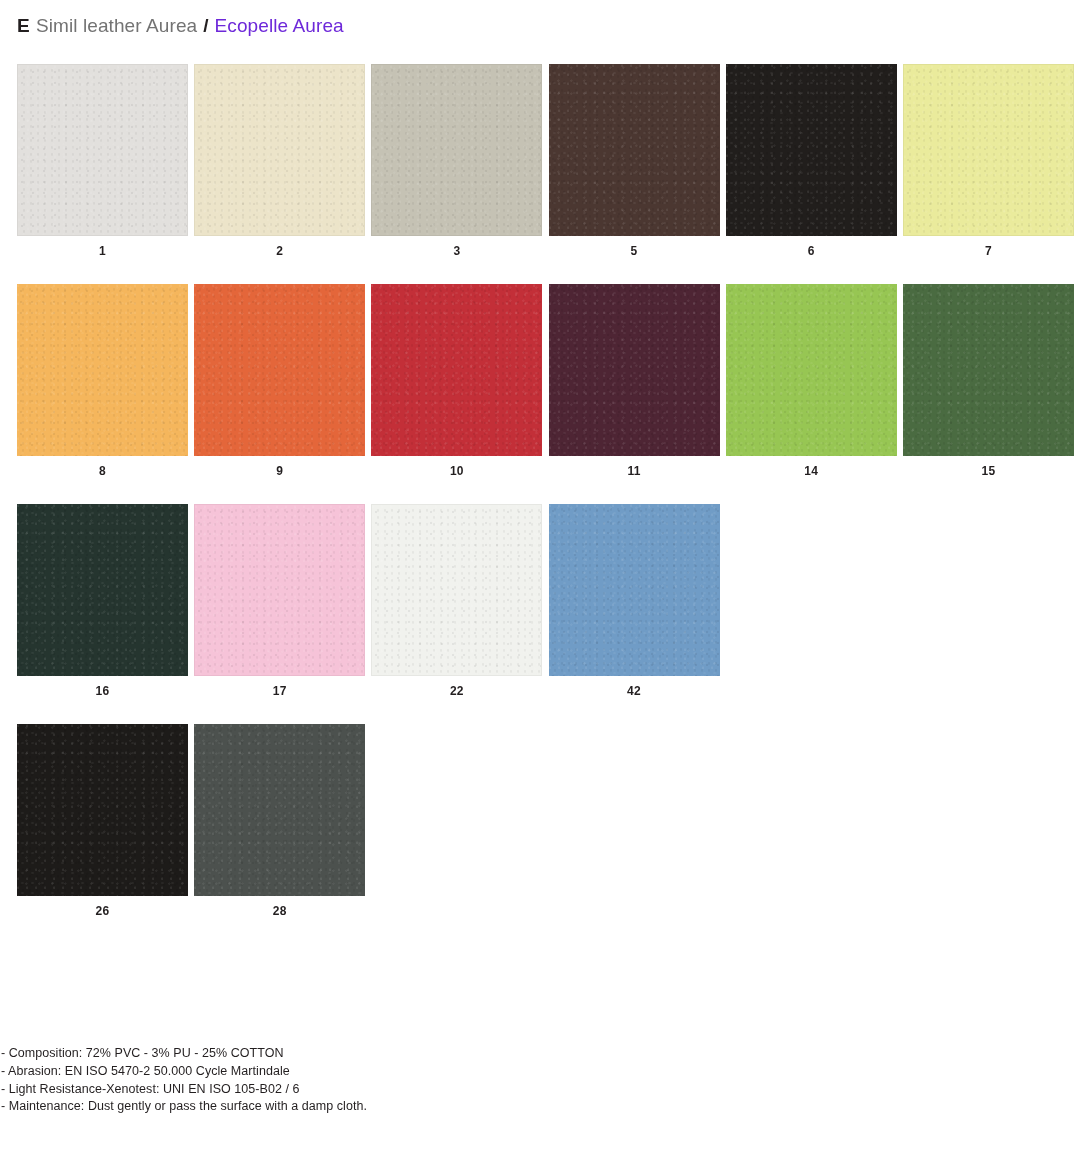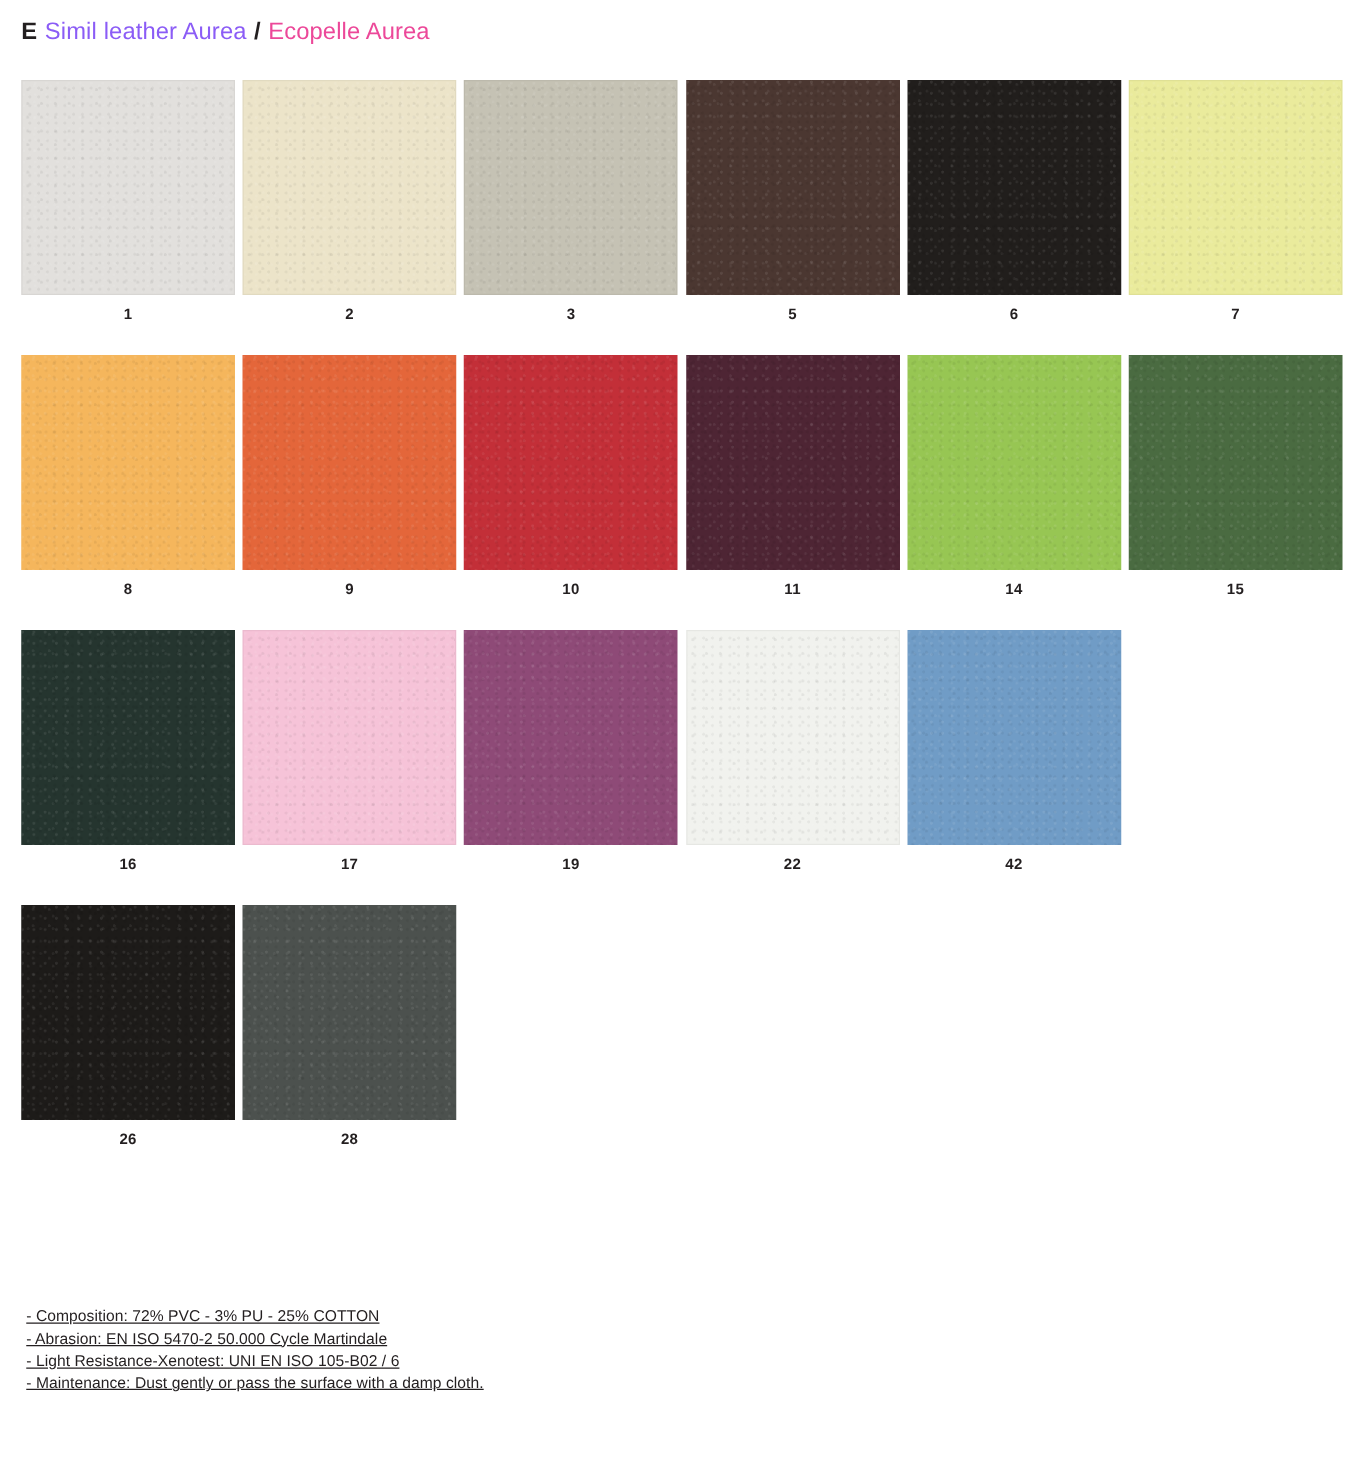--- a/index.html
+++ b/index.html
@@ -31,33 +31,33 @@
   .hdr-letter {
     font-size: 19px;
     font-weight: bold;
     letter-spacing: 0.2px;
     color: #231f20;
     margin-right: 6px;
   }
   .hdr-title {
     font-size: 19px;
     font-weight: normal;
-    color: #8b5cf6;
+    color: #737373;
     letter-spacing: 0.1px;
   }
   .hdr-sep {
     font-size: 19px;
     font-weight: bold;
     color: #231f20;
     margin: 0 6px 0 6px;
   }
   .hdr-subtitle {
     font-size: 19px;
     font-weight: normal;
-    color: #ec4899;
+    color: #6d28d9;
     letter-spacing: 0.1px;
   }
 
   
   .swatch-grid {
     position: absolute;
     left: 17px;
     top: 64px;
     width: 1057px;
   }
@@ -107,24 +107,23 @@
     font-weight: bold;
     color: #231f20;
     line-height: 14px;
     letter-spacing: 0.3px;
     text-align: center;
   }
 
   
   .spec-list {
     position: absolute;
-    left: 21px;
+    left: 1px;
     top: 1045px;
     width: 1056px;
-    text-decoration: underline;
   }
   .spec-line {
     font-size: 12.5px;
     line-height: 17.8px;
     color: #231f20;
     white-space: pre;
     letter-spacing: 0.05px;
   }
 </style>
 </head>
@@ -193,24 +192,20 @@
     <div class="swatch-row">
       <div class="swatch-cell">
         <div class="swatch-chip" style="background-color: rgb(37, 53, 47);"></div>
         <div class="swatch-label">16</div>
       </div>
       <div class="swatch-cell">
         <div class="swatch-chip light-chip" style="background-color: rgb(246, 195, 216);"></div>
         <div class="swatch-label">17</div>
       </div>
       <div class="swatch-cell">
-        <div class="swatch-chip" style="background-color: rgb(142, 74, 119);"></div>
-        <div class="swatch-label">19</div>
-      </div>
-      <div class="swatch-cell">
         <div class="swatch-chip light-chip" style="background-color: rgb(241, 242, 238);"></div>
         <div class="swatch-label">22</div>
       </div>
       <div class="swatch-cell">
         <div class="swatch-chip" style="background-color: rgb(112, 156, 198);"></div>
         <div class="swatch-label">42</div>
       </div>
     </div>
     <div class="swatch-row">
       <div class="swatch-cell">

